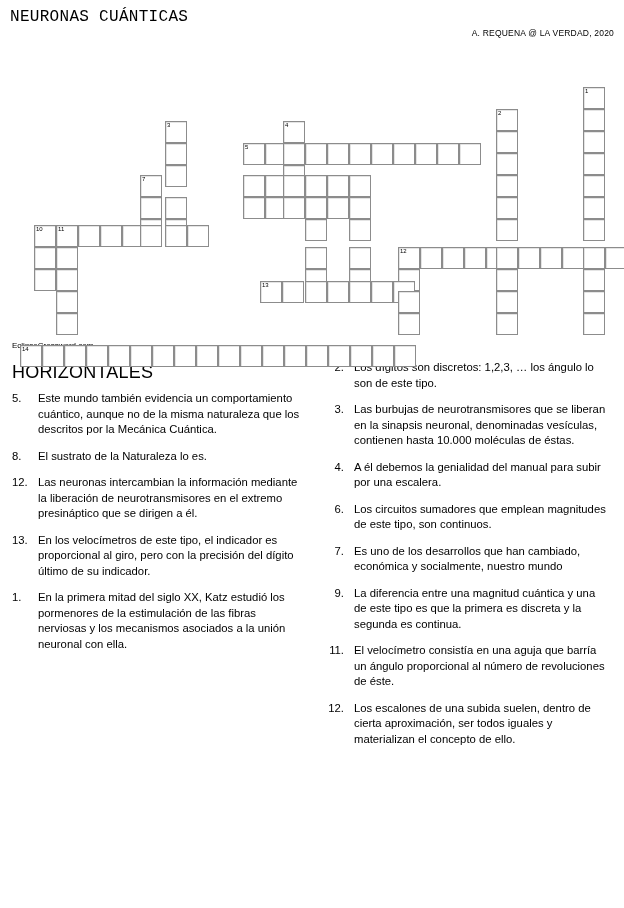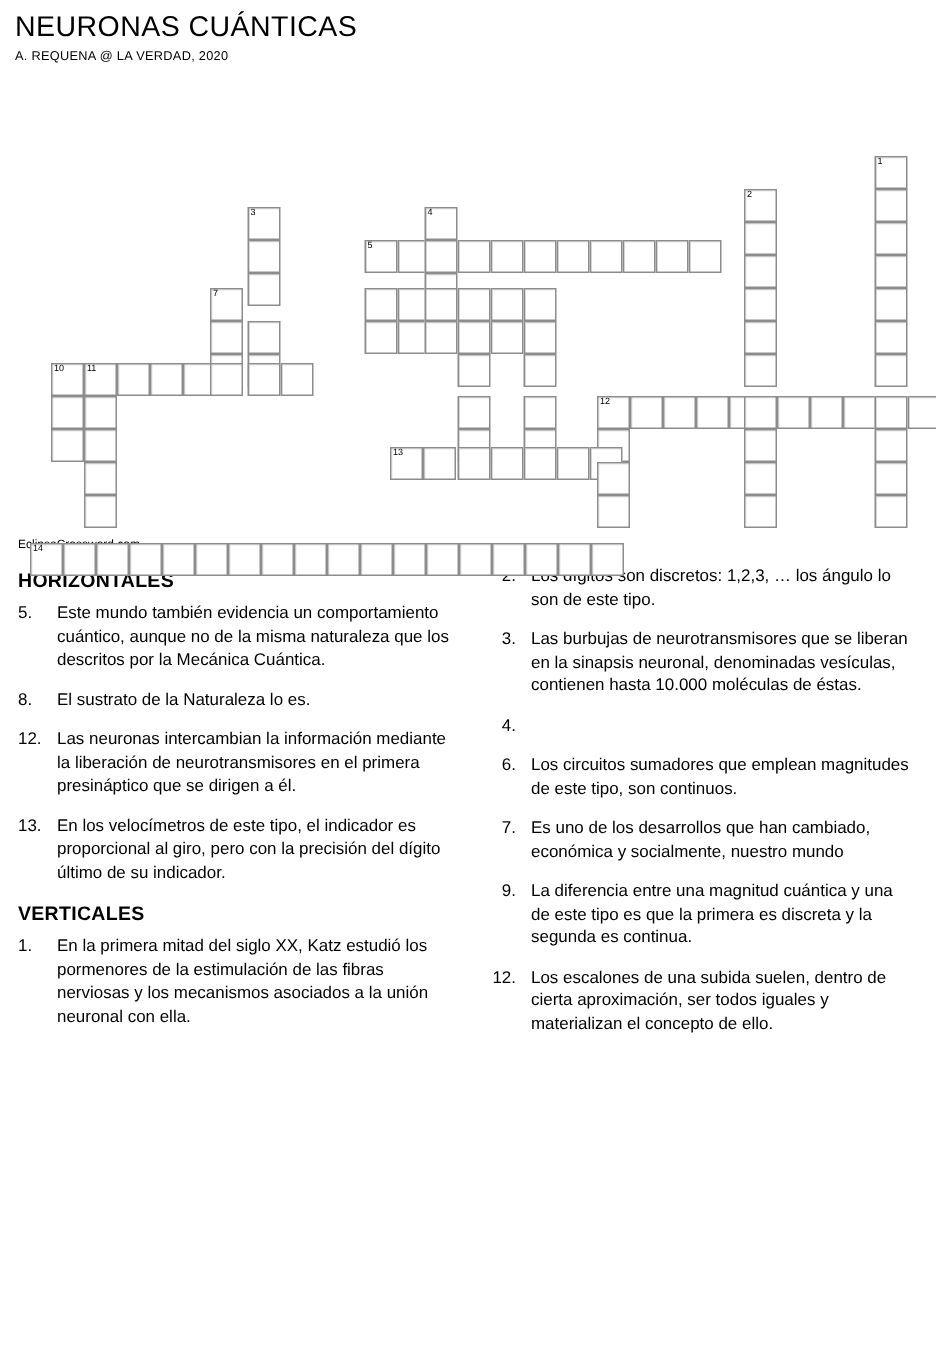--- a/index.html
+++ b/index.html
@@ -11,29 +11,31 @@
     color: #000000;
     overflow: hidden;
   }
   .page {
     position: relative;
     width: 624px;
     height: 908px;
     padding: 8px 10px 0 10px;
   }
   .title {
-    font-size: 19px;
+    font-size: 16px;
     letter-spacing: 0.3px;
     margin: 0 0 2px 0;
     font-weight: normal;
+    font-family: Liberation Mono, monospace;
   }
   .byline {
     font-size: 8.5px;
     letter-spacing: 0.2px;
-    margin: 0 0 14px 0;
+    margin: 0 0 1px 0;
+    text-align: right;
   }
   
   .grid-wrap {
     position: relative;
     width: 604px;
     height: 300px;
     margin-left: 2px;
   }
   .cell {
     position: absolute;
@@ -60,22 +62,22 @@
     display: flex;
     gap: 18px;
     margin-top: 6px;
     padding: 0 2px;
   }
   .col {
     width: 290px;
   }
   .col.right { padding-top: 4px; }
   h2.section {
-    font-size: 13px;
-    font-weight: bold;
+    font-size: 18px;
+    font-weight: normal;
     margin: 6px 0 8px 0;
     letter-spacing: 0.2px;
   }
   .clue {
     display: flex;
     font-size: 11.3px;
     line-height: 15.5px;
     margin-bottom: 11px;
   }
   .clue .n {
@@ -244,59 +246,63 @@
           <div class="clue">
             <div class="n">5.</div>
             <div class="t">Este mundo  también evidencia un comportamiento cuántico, aunque no de la misma naturaleza que los descritos por la Mecánica Cuántica.</div>
           </div>
           <div class="clue">
             <div class="n">8.</div>
             <div class="t">El sustrato de la Naturaleza lo es.</div>
           </div>
           <div class="clue">
             <div class="n">12.</div>
-            <div class="t">Las neuronas intercambian la información mediante la liberación de neurotransmisores en el primera presináptico que se dirigen a él.</div>
+            <div class="t">Las neuronas intercambian la información mediante la liberación de neurotransmisores en el extremo presináptico que se dirigen a él.</div>
           </div>
           <div class="clue">
             <div class="n">13.</div>
             <div class="t">En los velocímetros de este tipo, el indicador es proporcional al giro, pero con la precisión del dígito último de su indicador.</div>
           </div>
         </div>
-      <h2 class="section">VERTICALES</h2>
       <div id="down-list-1">
           <div class="clue">
             <div class="n">1.</div>
             <div class="t">En la primera mitad del siglo XX, Katz estudió los pormenores de la estimulación de las fibras nerviosas y los mecanismos asociados a la unión neuronal con ella.</div>
           </div>
         </div>
     </div>
     <div class="col right">
       <div id="down-list-2">
           <div class="clue right">
             <div class="n">2.</div>
             <div class="t">Los dígitos son discretos: 1,2,3, … los ángulo lo son de este tipo.</div>
           </div>
           <div class="clue right">
             <div class="n">3.</div>
             <div class="t">Las burbujas de neurotransmisores que se liberan en la sinapsis neuronal, denominadas vesículas, contienen hasta 10.000 moléculas de éstas.</div>
           </div>
           <div class="clue right">
             <div class="n">4.</div>
+            <div class="t">A él debemos la genialidad del manual para subir por una escalera.</div>
           </div>
           <div class="clue right">
             <div class="n">6.</div>
             <div class="t">Los circuitos sumadores que emplean magnitudes de este tipo, son continuos.</div>
           </div>
           <div class="clue right">
             <div class="n">7.</div>
             <div class="t">Es uno de los desarrollos que han cambiado, económica y socialmente, nuestro mundo</div>
           </div>
           <div class="clue right">
             <div class="n">9.</div>
             <div class="t">La diferencia entre una magnitud cuántica y una de este tipo es que la primera es discreta y la segunda es continua.</div>
+          </div>
+          <div class="clue right">
+            <div class="n">11.</div>
+            <div class="t">El velocímetro consistía en una aguja que barría un ángulo proporcional al número de revoluciones de éste.</div>
           </div>
           <div class="clue right">
             <div class="n">12.</div>
             <div class="t">Los escalones de una subida suelen, dentro de cierta aproximación, ser todos iguales y materializan el concepto de ello.</div>
           </div>
         </div>
     </div>
   </div>
 
 </div>

